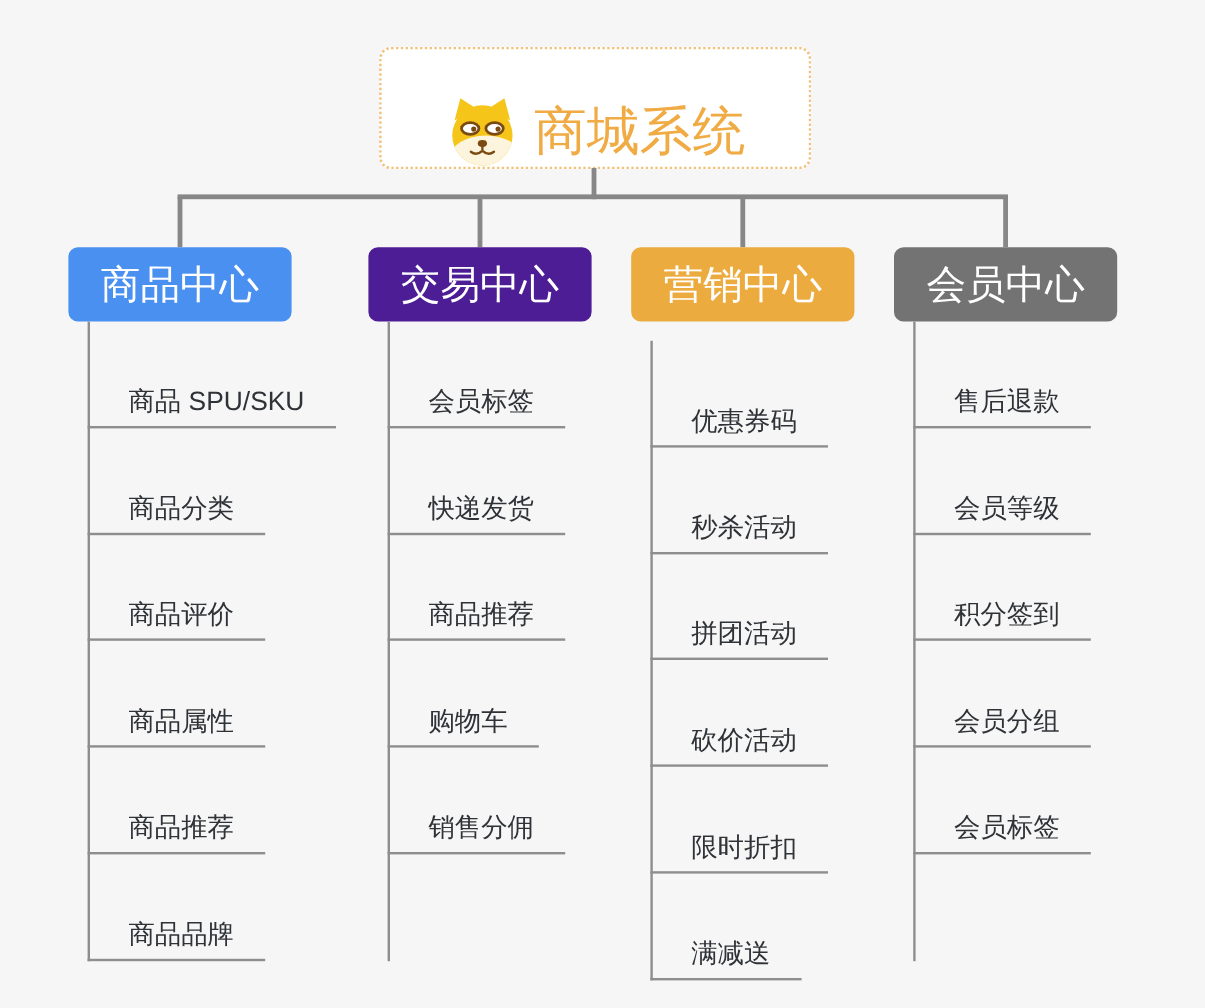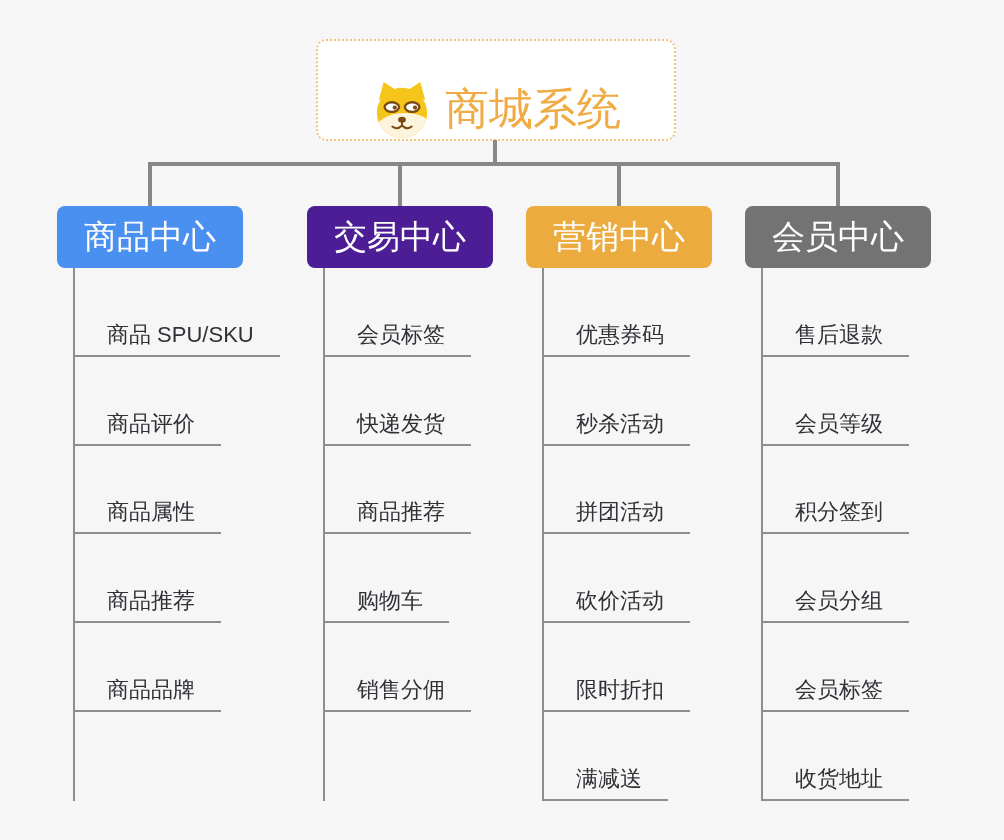--- a/index.html
+++ b/index.html
@@ -65,21 +65,21 @@
 
   
   .tree-col{
     position:absolute;
     top:268px;
     width:250px;
     height:540px;
   }
   .col-0{left:73px;padding-left:25px;}
   .col-1{left:323px;}
-  .col-2{left:542px;}
+  .col-2{left:542px;margin-top:16px;}
   .col-3{left:761px;}
   .vline{
     position:absolute;
     left:0; top:0;
     width:2px; height:533px;
     background:#8e8e8e;
   }
   .leaf{
     position:absolute;
     left:0;
@@ -136,20 +136,21 @@
   <div class="conn stub stub-3"></div>
 
   <div class="branch-box b0" style="background: rgb(74, 144, 240);">商品中心</div>
   <div class="branch-box b1" style="background: #4c1d95;">交易中心</div>
   <div class="branch-box b2" style="background: rgb(236, 171, 63);">营销中心</div>
   <div class="branch-box b3" style="background: #737373;">会员中心</div>
 
   <div class="tree-col col-0">
     <div class="vline"></div>
     <div class="leaf">商品 SPU/SKU</div>
+    <div class="leaf">商品分类</div>
     <div class="leaf">商品评价</div>
     <div class="leaf">商品属性</div>
     <div class="leaf">商品推荐</div>
     <div class="leaf">商品品牌</div>
   </div>
 
   <div class="tree-col col-1">
     <div class="vline"></div>
     <div class="leaf">会员标签</div>
     <div class="leaf">快递发货</div>
@@ -168,16 +169,15 @@
     <div class="leaf">满减送</div>
   </div>
 
   <div class="tree-col col-3">
     <div class="vline"></div>
     <div class="leaf">售后退款</div>
     <div class="leaf">会员等级</div>
     <div class="leaf">积分签到</div>
     <div class="leaf">会员分组</div>
     <div class="leaf">会员标签</div>
-    <div class="leaf">收货地址</div>
   </div>
 
 </div>
 
 </body></html>

